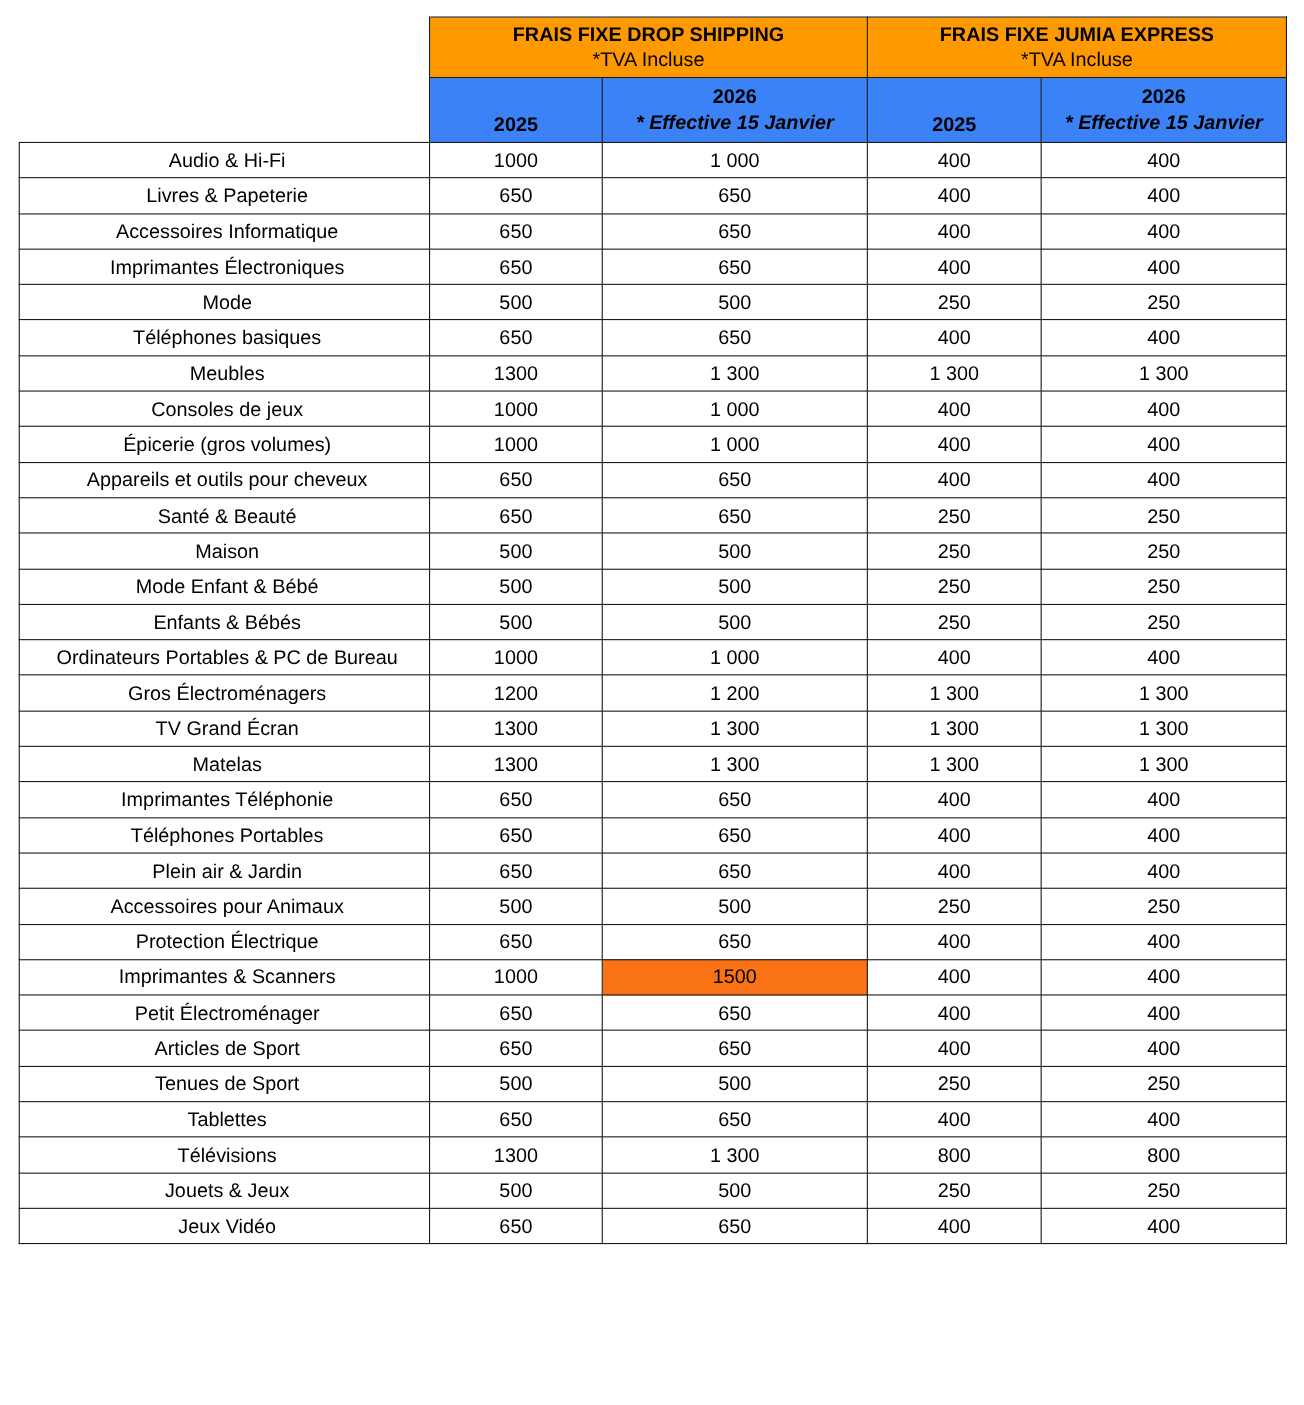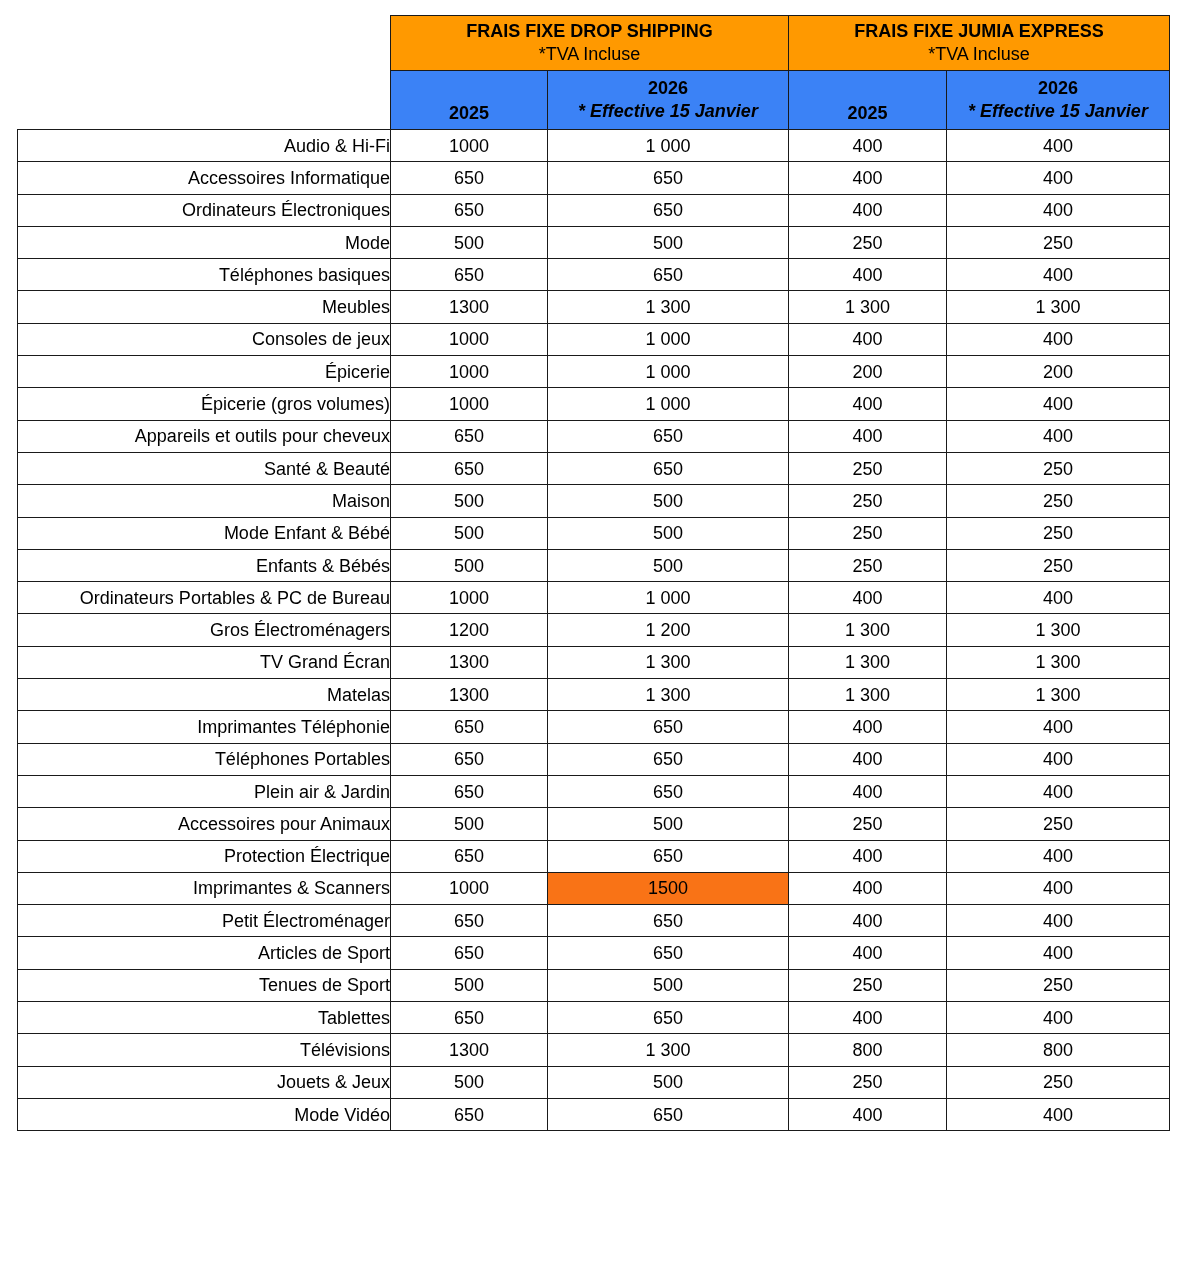--- a/index.html
+++ b/index.html
@@ -24,21 +24,21 @@
   .group-h .t { font-weight:bold; display:block; }
   .group-h .s { font-weight:normal; display:block; }
   .year-h {
     background:#3b82f6; height:54px; text-align:center; font-size:18px; line-height:23px;
   }
   .year-h.single { vertical-align:bottom; padding-bottom:4px; font-weight:bold; }
   .year-h.double { vertical-align:middle; }
   .year-h.double .y { font-weight:bold; display:block; }
   .year-h.double .n { font-style:italic; display:block; }
   tbody td { height:31.3px; font-size:18px; line-height:20px; }
-  td.cat { text-align:right; padding-left:5px; white-space:nowrap; }
+  td.cat { text-align:center; padding-left:5px; white-space:nowrap; }
   td.num { text-align:center; }
   td.hl { background:#f97316; }
 </style>
 </head>
 <body>
 
 <table class="fees">
   <colgroup>
       <col class="c0">
       <col class="c1">
@@ -74,28 +74,35 @@
   </thead>
   <tbody id="rows">
       <tr>
         <td class="cat">Audio &amp; Hi-Fi</td>
         <td class="num">1000</td>
         <td class="num">1 000</td>
         <td class="num">400</td>
         <td class="num">400</td>
       </tr>
       <tr>
+        <td class="cat">Livres &amp; Papeterie</td>
+        <td class="num">650</td>
+        <td class="num">650</td>
+        <td class="num">400</td>
+        <td class="num">400</td>
+      </tr>
+      <tr>
         <td class="cat">Accessoires Informatique</td>
         <td class="num">650</td>
         <td class="num">650</td>
         <td class="num">400</td>
         <td class="num">400</td>
       </tr>
       <tr>
-        <td class="cat">Ordinateurs Électroniques</td>
+        <td class="cat">Imprimantes Électroniques</td>
         <td class="num">650</td>
         <td class="num">650</td>
         <td class="num">400</td>
         <td class="num">400</td>
       </tr>
       <tr>
         <td class="cat">Mode</td>
         <td class="num">500</td>
         <td class="num">500</td>
         <td class="num">250</td>
@@ -114,27 +121,20 @@
         <td class="num">1 300</td>
         <td class="num">1 300</td>
         <td class="num">1 300</td>
       </tr>
       <tr>
         <td class="cat">Consoles de jeux</td>
         <td class="num">1000</td>
         <td class="num">1 000</td>
         <td class="num">400</td>
         <td class="num">400</td>
-      </tr>
-      <tr>
-        <td class="cat">Épicerie</td>
-        <td class="num">1000</td>
-        <td class="num">1 000</td>
-        <td class="num">200</td>
-        <td class="num">200</td>
       </tr>
       <tr>
         <td class="cat">Épicerie (gros volumes)</td>
         <td class="num">1000</td>
         <td class="num">1 000</td>
         <td class="num">400</td>
         <td class="num">400</td>
       </tr>
       <tr>
         <td class="cat">Appareils et outils pour cheveux</td>
@@ -277,20 +277,20 @@
         <td class="num">800</td>
       </tr>
       <tr>
         <td class="cat">Jouets &amp; Jeux</td>
         <td class="num">500</td>
         <td class="num">500</td>
         <td class="num">250</td>
         <td class="num">250</td>
       </tr>
       <tr>
-        <td class="cat">Mode Vidéo</td>
+        <td class="cat">Jeux Vidéo</td>
         <td class="num">650</td>
         <td class="num">650</td>
         <td class="num">400</td>
         <td class="num">400</td>
       </tr>
     </tbody>
 </table>
 
 </body></html>

